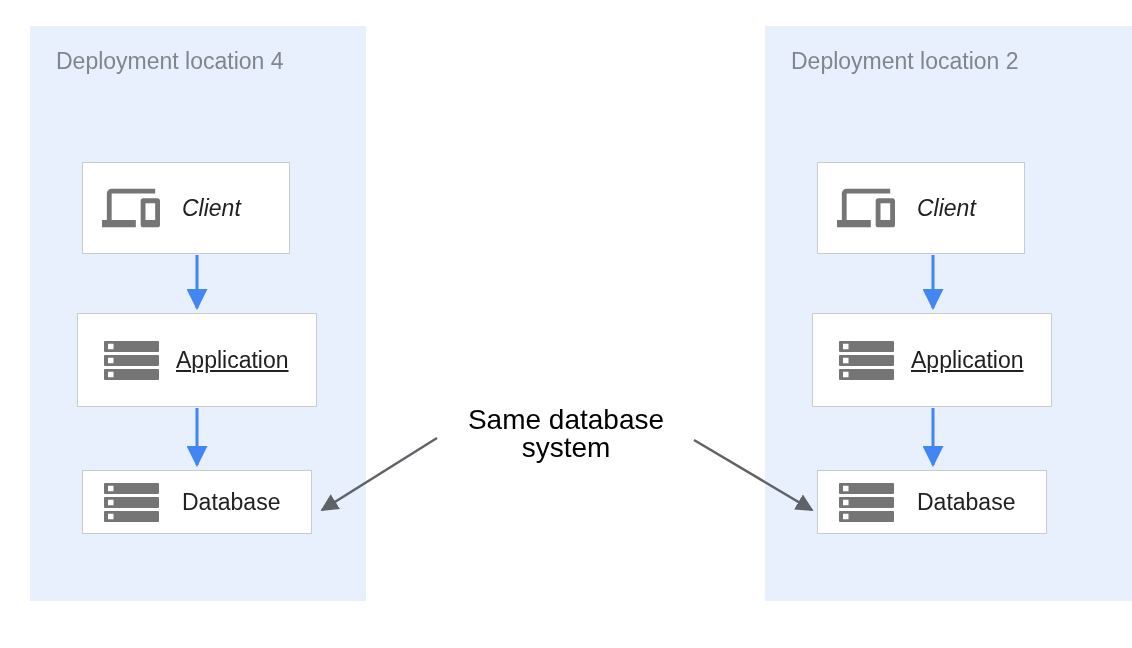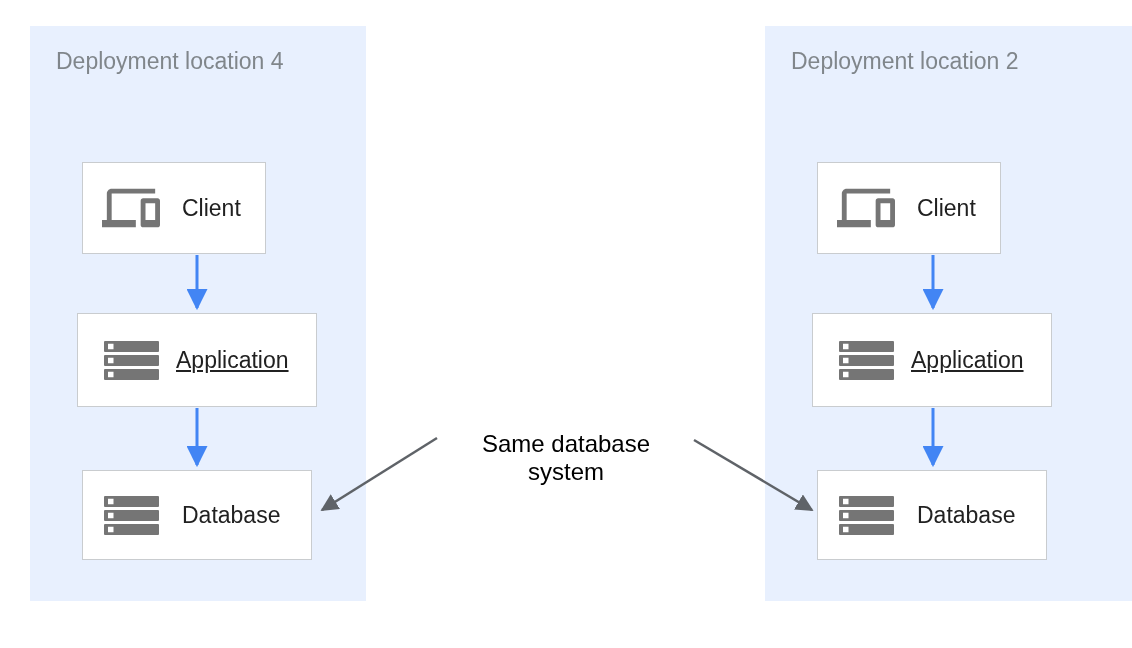--- a/index.html
+++ b/index.html
@@ -23,47 +23,46 @@
     color:var(--panel-title,#80868b);
     white-space:nowrap;
   }
 
   .node{
     position:absolute;box-sizing:border-box;
     background:var(--box-bg,#ffffff);
     border:1px solid var(--box-border,#c9cccf);
     display:flex;align-items:center;
   }
-  .node.client{left:52px;top:136px;width:184px;height:92px;}
+  .node.client{left:52px;top:136px;width:208px;height:92px;font-style:italic;}
   .node.application{left:47px;top:287px;width:240px;height:94px;}
-  .node.database{left:52px;top:444px;width:230px;height:90px;}
+  .node.database{left:52px;top:444px;width:230px;height:64px;}
 
   .icon-slot{
     width:58px;margin-left:19px;flex:0 0 auto;
     display:flex;justify-content:center;align-items:center;
   }
   .node.application .icon-slot{margin-left:24px;}
   .node-label{
     margin-left:22px;
     font-size:23px;
     color:var(--box-text,#212121);
     white-space:nowrap;
   }
   .node.application .node-label{margin-left:16px;text-decoration:underline;}
 
   .icon-gray{fill:var(--icon-gray,#757575);}
   .icon-hole{fill:var(--box-bg,#ffffff);}
 
   .annotation{
     position:absolute;left:446px;top:406px;width:240px;
     text-align:center;
-    font-size:24px;line-height:28px;
+    font-size:28px;line-height:28px;
     color:var(--annotation-text,#000000);
     white-space:pre-line;
-    margin-top:24px;
   }
 
   svg.overlay{
     position:absolute;left:0;top:0;width:1132px;height:648px;
     pointer-events:none;
   }
   .flow-line{stroke:var(--flow-arrow,#4285f4);stroke-width:3;fill:none;}
   .anno-line{stroke:var(--annotation-arrow,#5f6368);stroke-width:2.5;fill:none;}
   .mk-blue{fill:var(--flow-arrow,#4285f4);}
   .mk-dark{fill:var(--annotation-arrow,#5f6368);}

